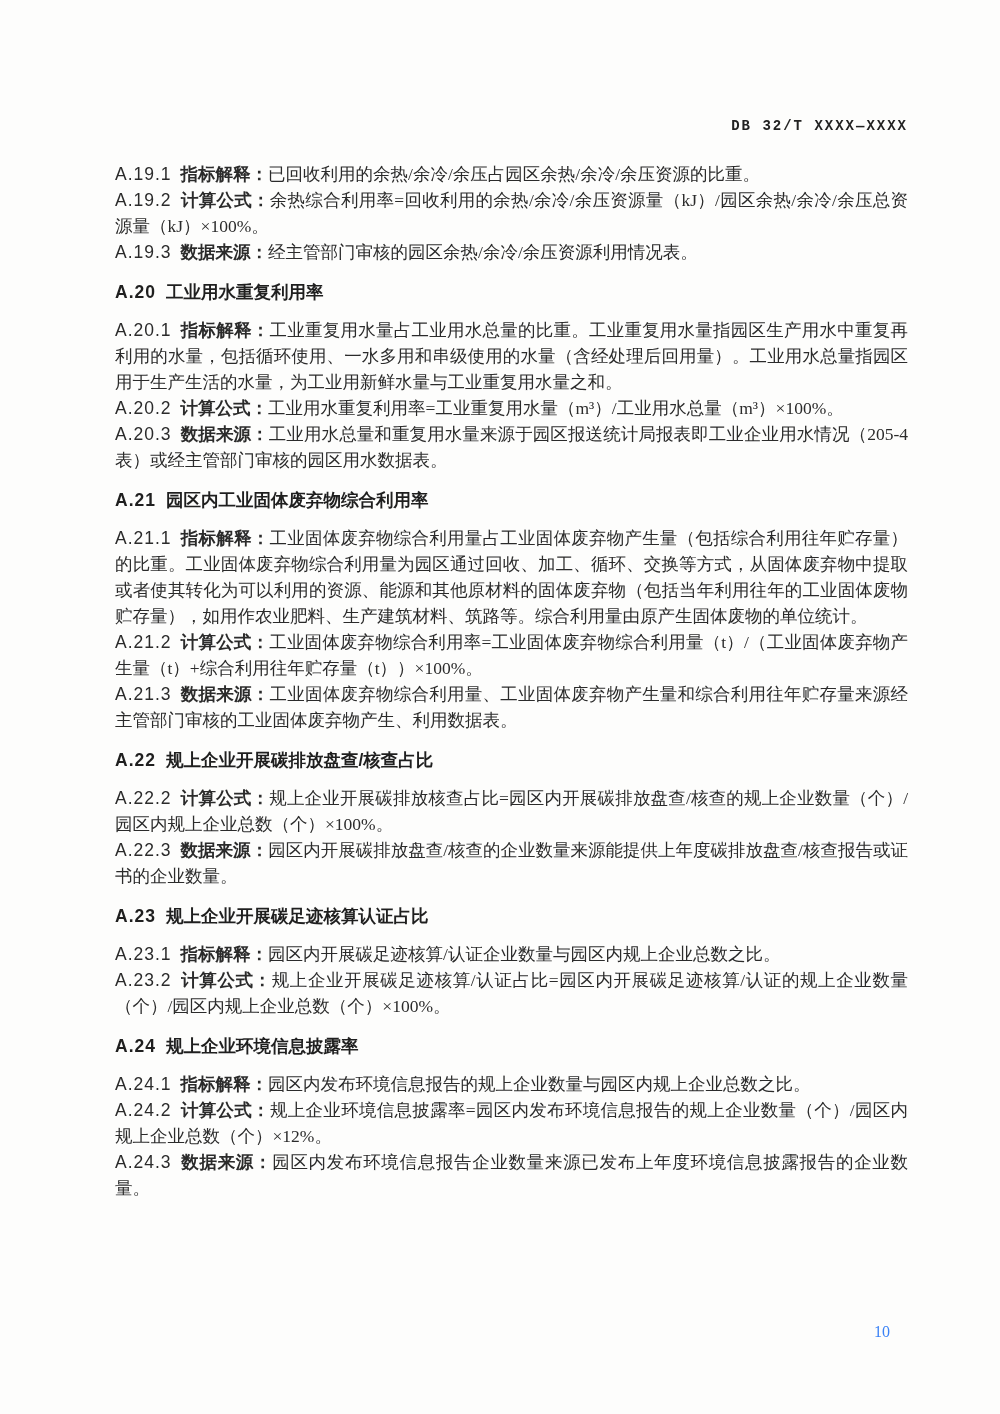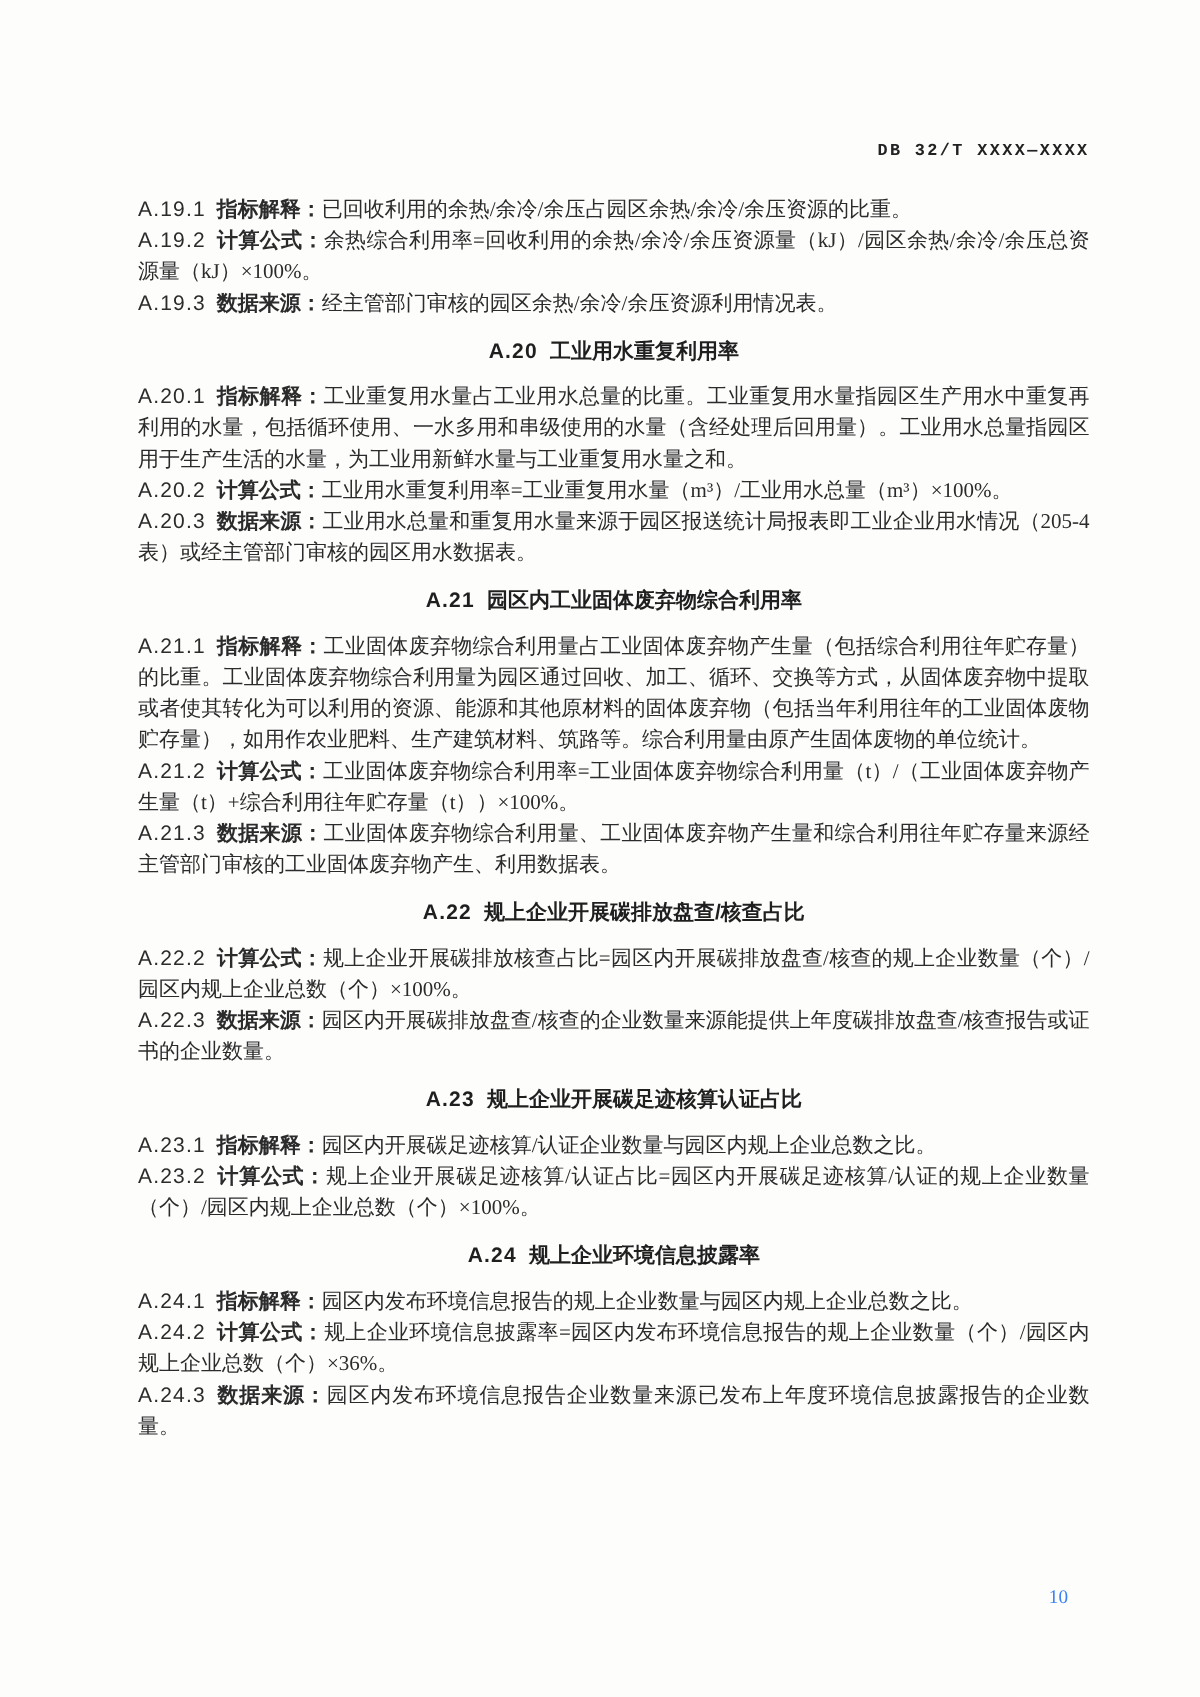--- a/index.html
+++ b/index.html
@@ -44,21 +44,20 @@
     font-family:"Liberation Sans","DejaVu Sans",sans-serif;
     font-weight:700;
   }
   .section-heading{
     margin:14px 0 12px 0;
     font-family:"Liberation Sans","DejaVu Sans",sans-serif;
     font-weight:700;
     font-size:17.5px;
     line-height:26px;
     color:#1f1f1f;
-    text-align:center;
   }
   .hnum{letter-spacing:1px;margin-right:10px;white-space:nowrap;}
   .page-number{
     position:absolute;
     top:1296px;right:110px;
     font-family:"Liberation Serif","DejaVu Serif",serif;
     font-size:16px;
     color:#3b82f6;
     margin-top:27px;
   }
@@ -102,21 +101,21 @@
 
     <section>
       <h2 class="section-heading"><span class="hnum">A.23</span><span class="htitle">规上企业开展碳足迹核算认证占比</span></h2>
       <p class="clause"><span class="cnum">A.23.1</span><span class="clabel">指标解释：</span><span class="ctext">园区内开展碳足迹核算/认证企业数量与园区内规上企业总数之比。</span></p>
       <p class="clause"><span class="cnum">A.23.2</span><span class="clabel">计算公式：</span><span class="ctext">规上企业开展碳足迹核算/认证占比=园区内开展碳足迹核算/认证的规上企业数量（个）/园区内规上企业总数（个）×100%。</span></p>
     </section>
 
     <section>
       <h2 class="section-heading"><span class="hnum">A.24</span><span class="htitle">规上企业环境信息披露率</span></h2>
       <p class="clause"><span class="cnum">A.24.1</span><span class="clabel">指标解释：</span><span class="ctext">园区内发布环境信息报告的规上企业数量与园区内规上企业总数之比。</span></p>
-      <p class="clause"><span class="cnum">A.24.2</span><span class="clabel">计算公式：</span><span class="ctext">规上企业环境信息披露率=园区内发布环境信息报告的规上企业数量（个）/园区内规上企业总数（个）×36%。</span></p>
+      <p class="clause"><span class="cnum">A.24.2</span><span class="clabel">计算公式：</span><span class="ctext">规上企业环境信息披露率=园区内发布环境信息报告的规上企业数量（个）/园区内规上企业总数（个）×12%。</span></p>
       <p class="clause"><span class="cnum">A.24.3</span><span class="clabel">数据来源：</span><span class="ctext">园区内发布环境信息报告企业数量来源已发布上年度环境信息披露报告的企业数量。</span></p>
     </section>
 
   </div>
 
   <div class="page-number">10</div>
 
 </div>
 
 </body></html>

